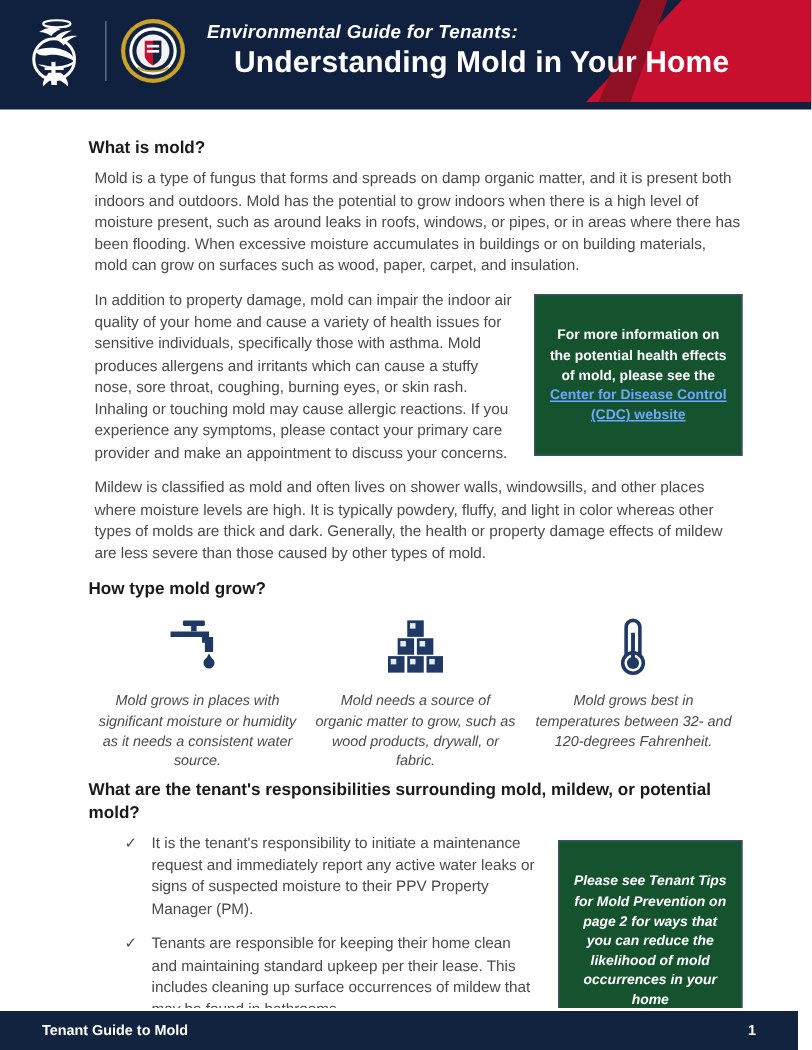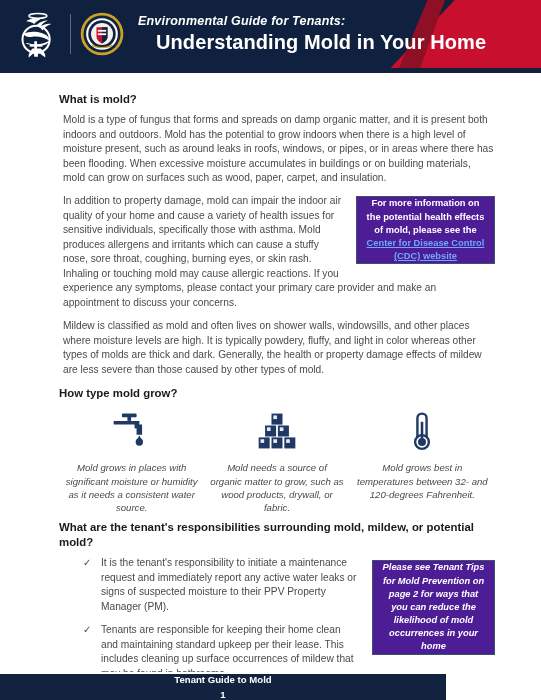--- a/index.html
+++ b/index.html
@@ -106,28 +106,28 @@
   p.body {
     font-size: 10.2px;
     line-height: 1.42;
     margin: 0 0 9px 4px;
     color: #4a4a4a;
     text-align: left;
   }
 
   
   .callout {
-    background: #4c1d95;
+    background: #14532d;
     border: 1px solid #3c4f6d;
     color: #ffffff;
     font-size: 9.3px;
     font-weight: bold;
     line-height: 1.42;
     text-align: center;
-    padding: 0 7px;
+    padding: 20px 7px;
     box-sizing: border-box;
   }
   .callout-1 {
     float: right;
     width: 139px;
     margin: 2px 0 4px 12px;
     shape-outside: margin-box;
   }
   .callout-2 {
     float: right;
@@ -186,30 +186,29 @@
     top: 0;
     font-size: 10px;
     color: #4a4a4a;
   }
 
   
   .footer {
     position: absolute;
     left: 0;
     bottom: 0;
-    width: 446px;
+    width: 532px;
     height: 28px;
     background: #12233f;
     border-top: 2px solid #ffffff;
     display: flex;
     align-items: center;
     justify-content: space-between;
     padding: 0 28px;
     box-sizing: border-box;
-    flex-direction: column;
   }
   .footer-text {
     color: #ffffff;
     font-size: 9.6px;
     font-weight: bold;
   }
   .clear { clear: both; }
 </style>
 </head>
 <body>

